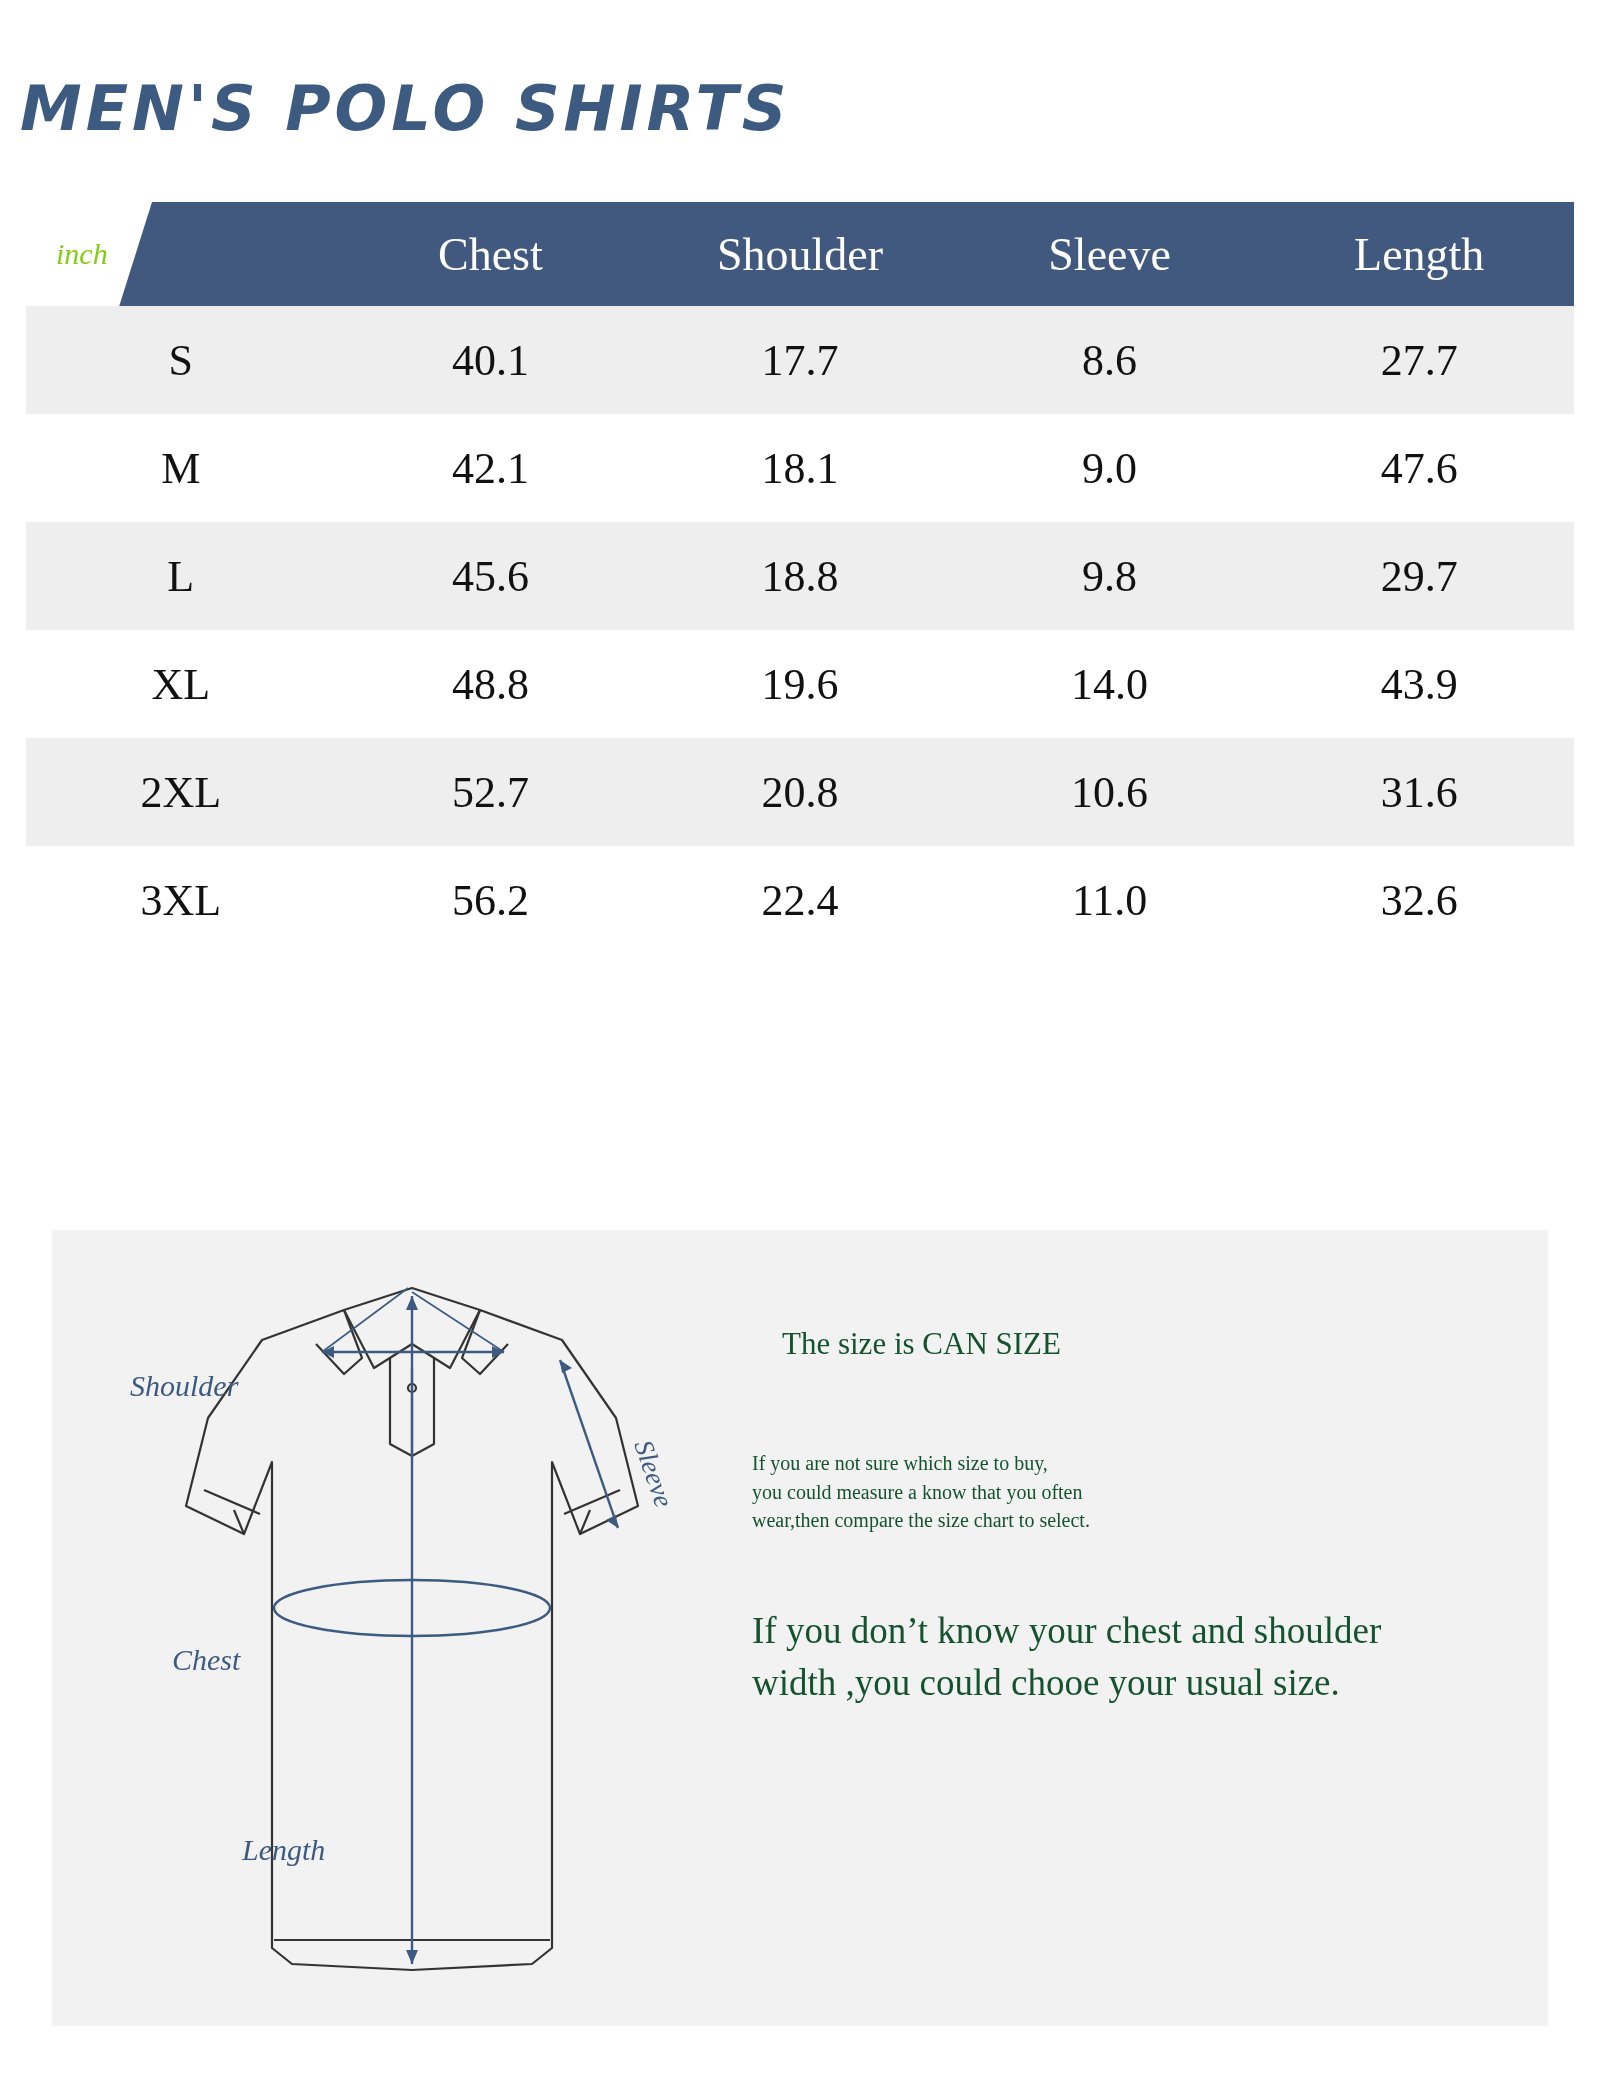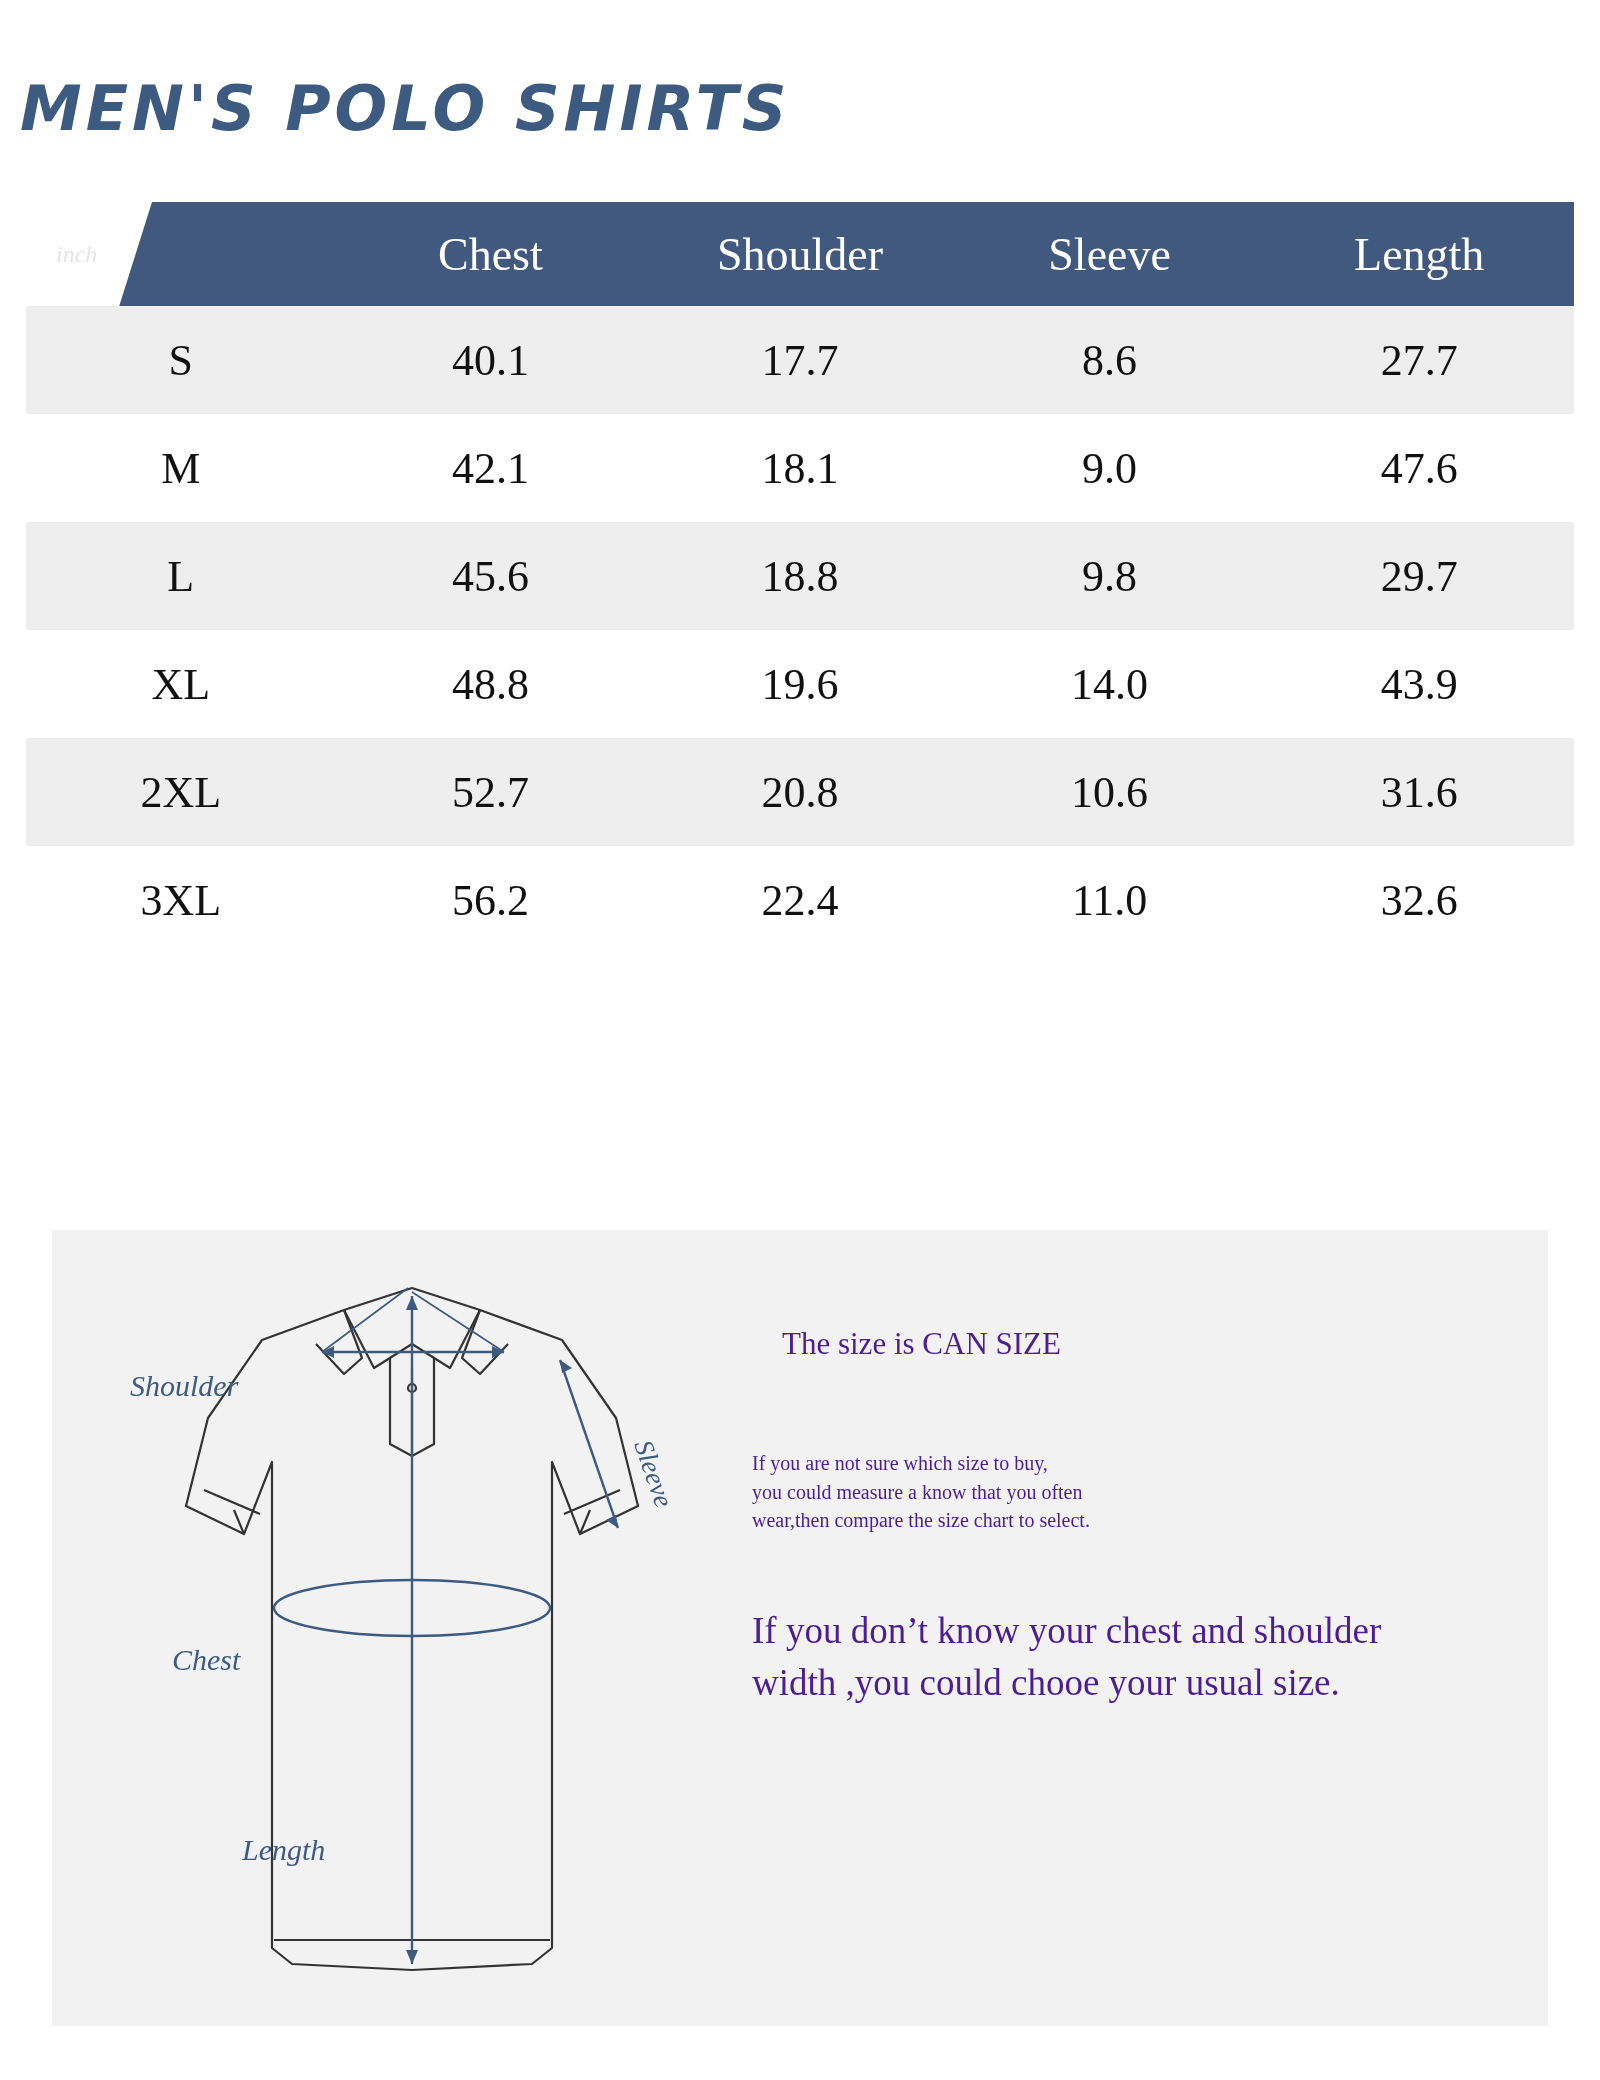--- a/index.html
+++ b/index.html
@@ -78,22 +78,22 @@
     width: 126px;
     height: 100%;
     background: #ffffff;
     clip-path: polygon(0 0, 100% 0, 74% 100%, 0 100%);
   }
   .unit-text {
     position: absolute;
     left: 30px;
     top: 50%;
     transform: translateY(-50%);
-    color: #e5e5e5;
-    font-size: 24px;
+    color: #84cc16;
+    font-size: 30px;
     font-style: italic;
     font-family: "Liberation Serif", serif;
   }
   table.size-table tbody td {
     text-align: center;
     font-size: 44px;
     height: 108px;
     padding: 0;
     color: #111;
     border: none;
@@ -123,21 +123,21 @@
     width: 600px;
     height: 760px;
   }
   .shirt-svg { display: block; }
 
   .text-area {
     position: absolute;
     left: 680px;
     top: 92px;
     width: 790px;
-    color: #4c1d95;
+    color: #14532d;
   }
   .can-size {
     font-size: 31px;
     margin: 0 0 0 50px;
     line-height: 1.4;
   }
   .para {
     font-size: 20px;
     line-height: 1.42;
     margin: 84px 0 0 20px;

